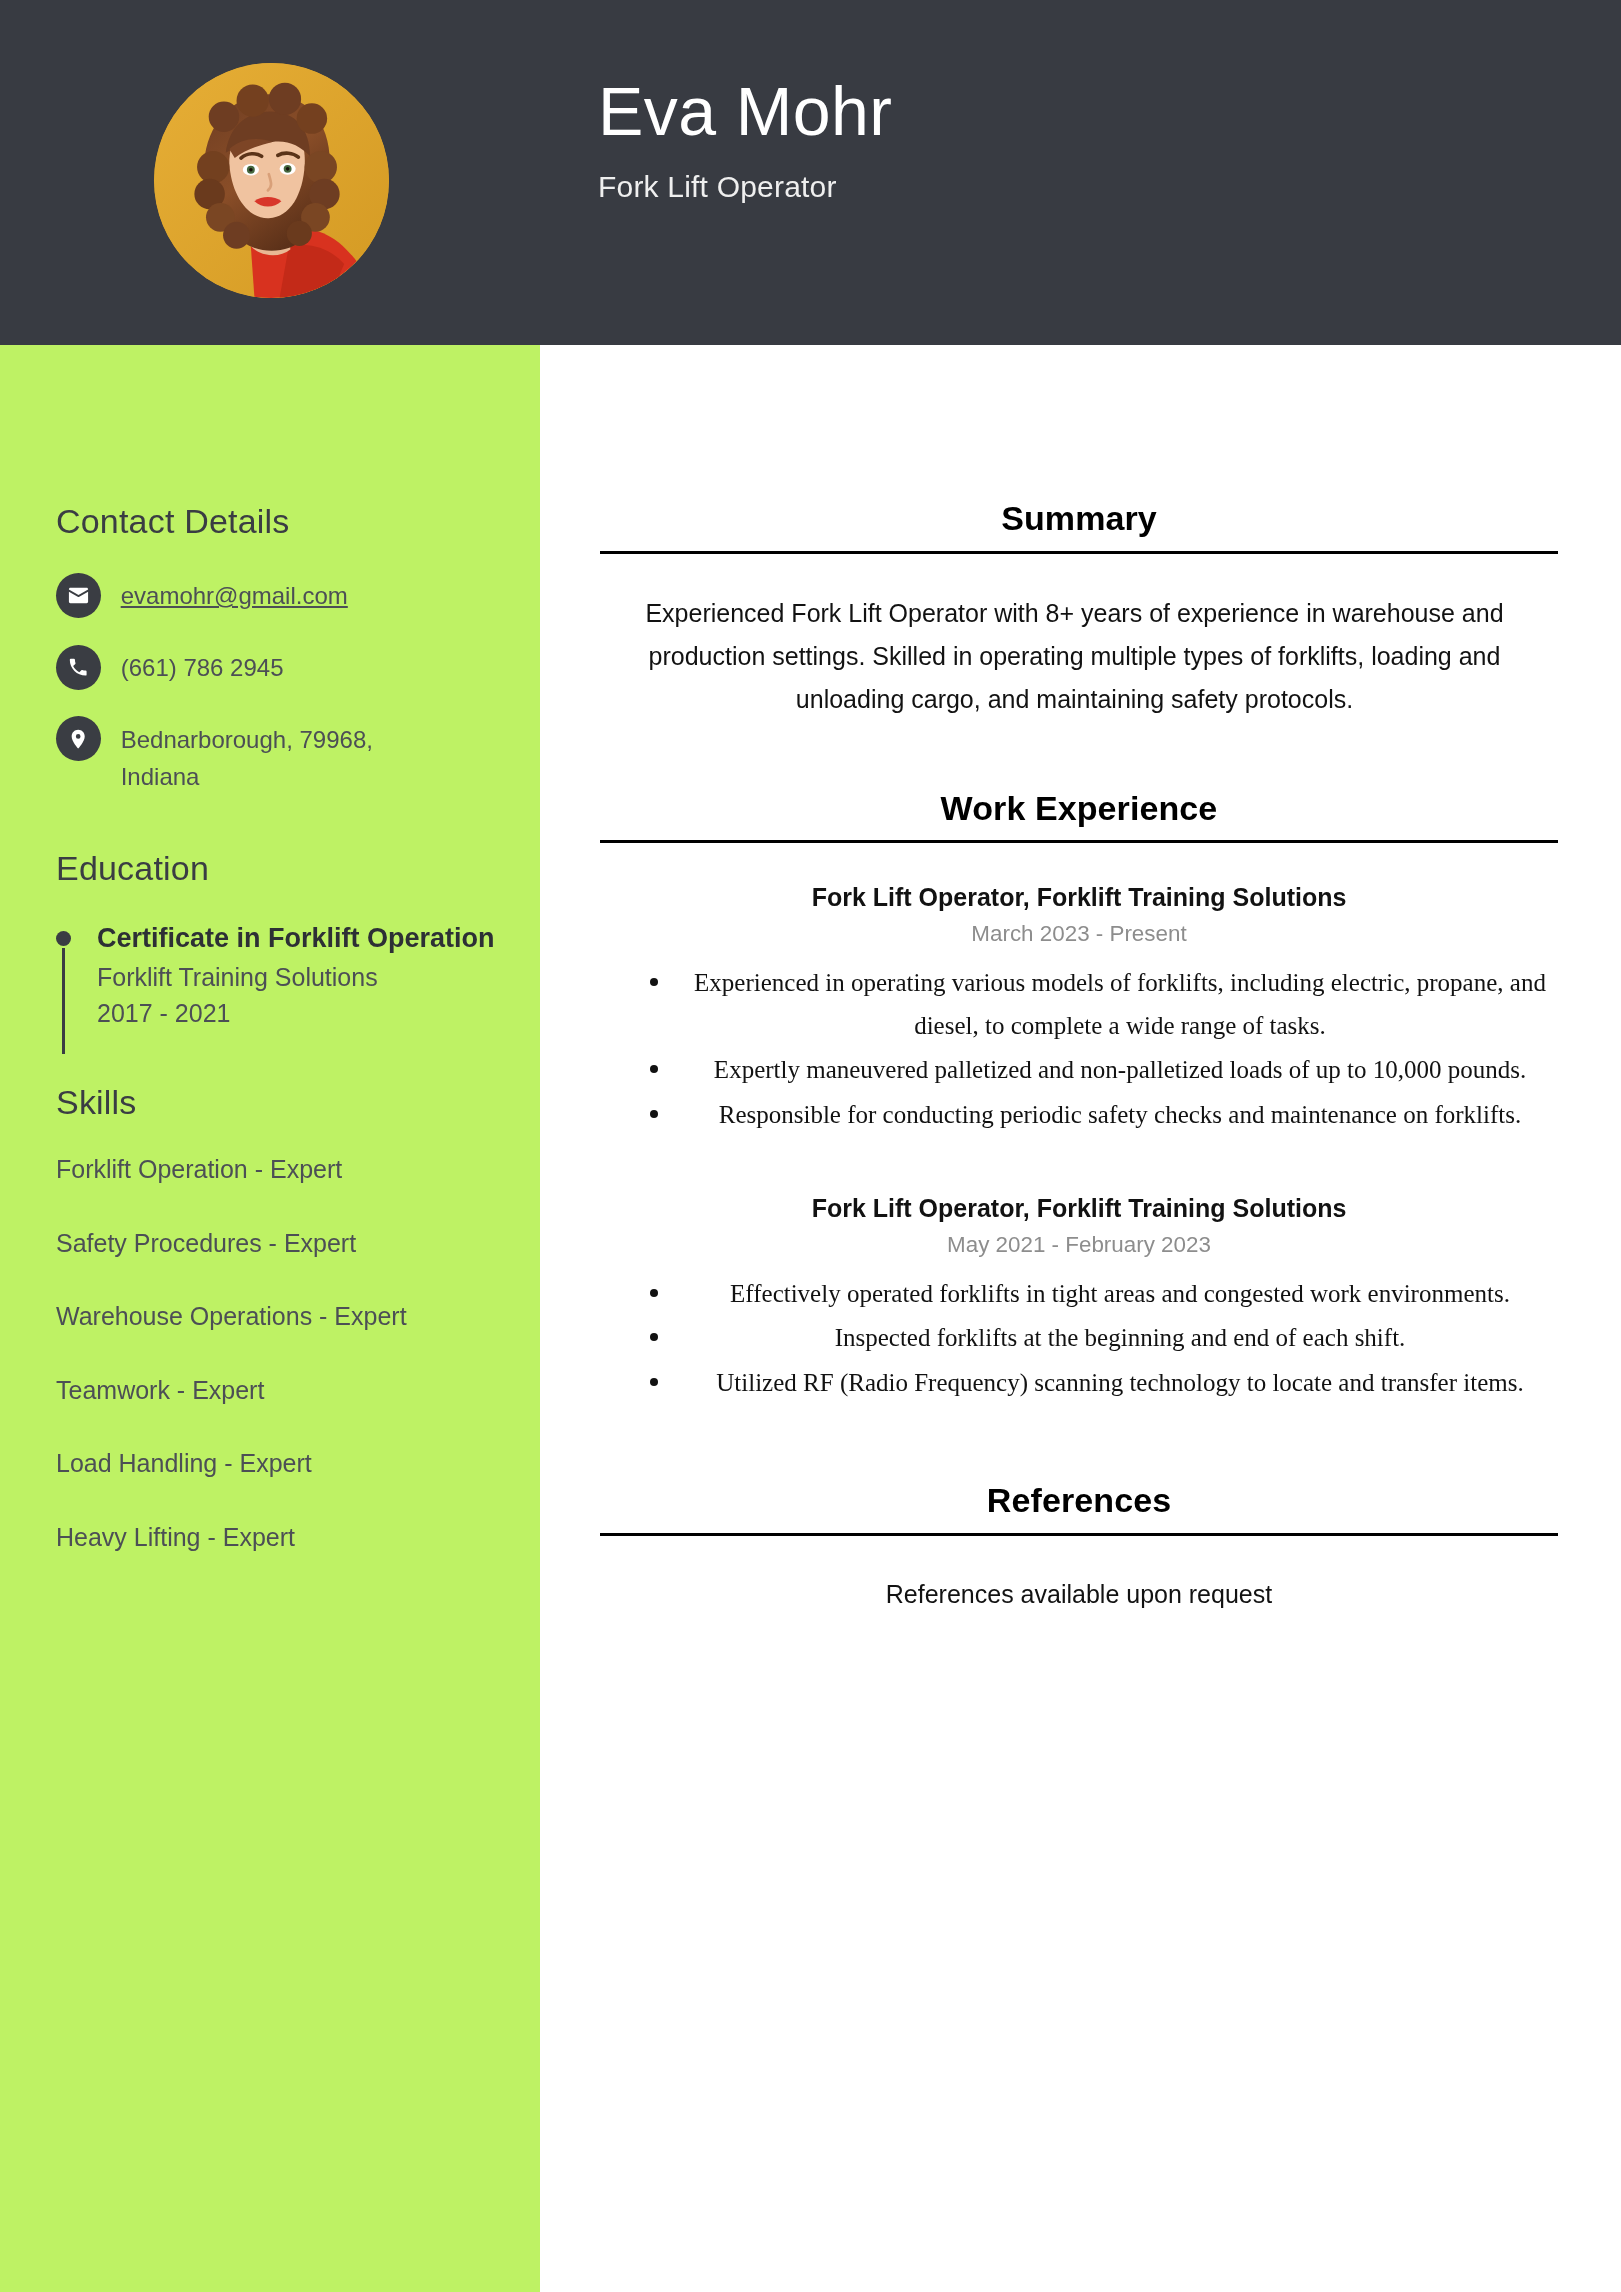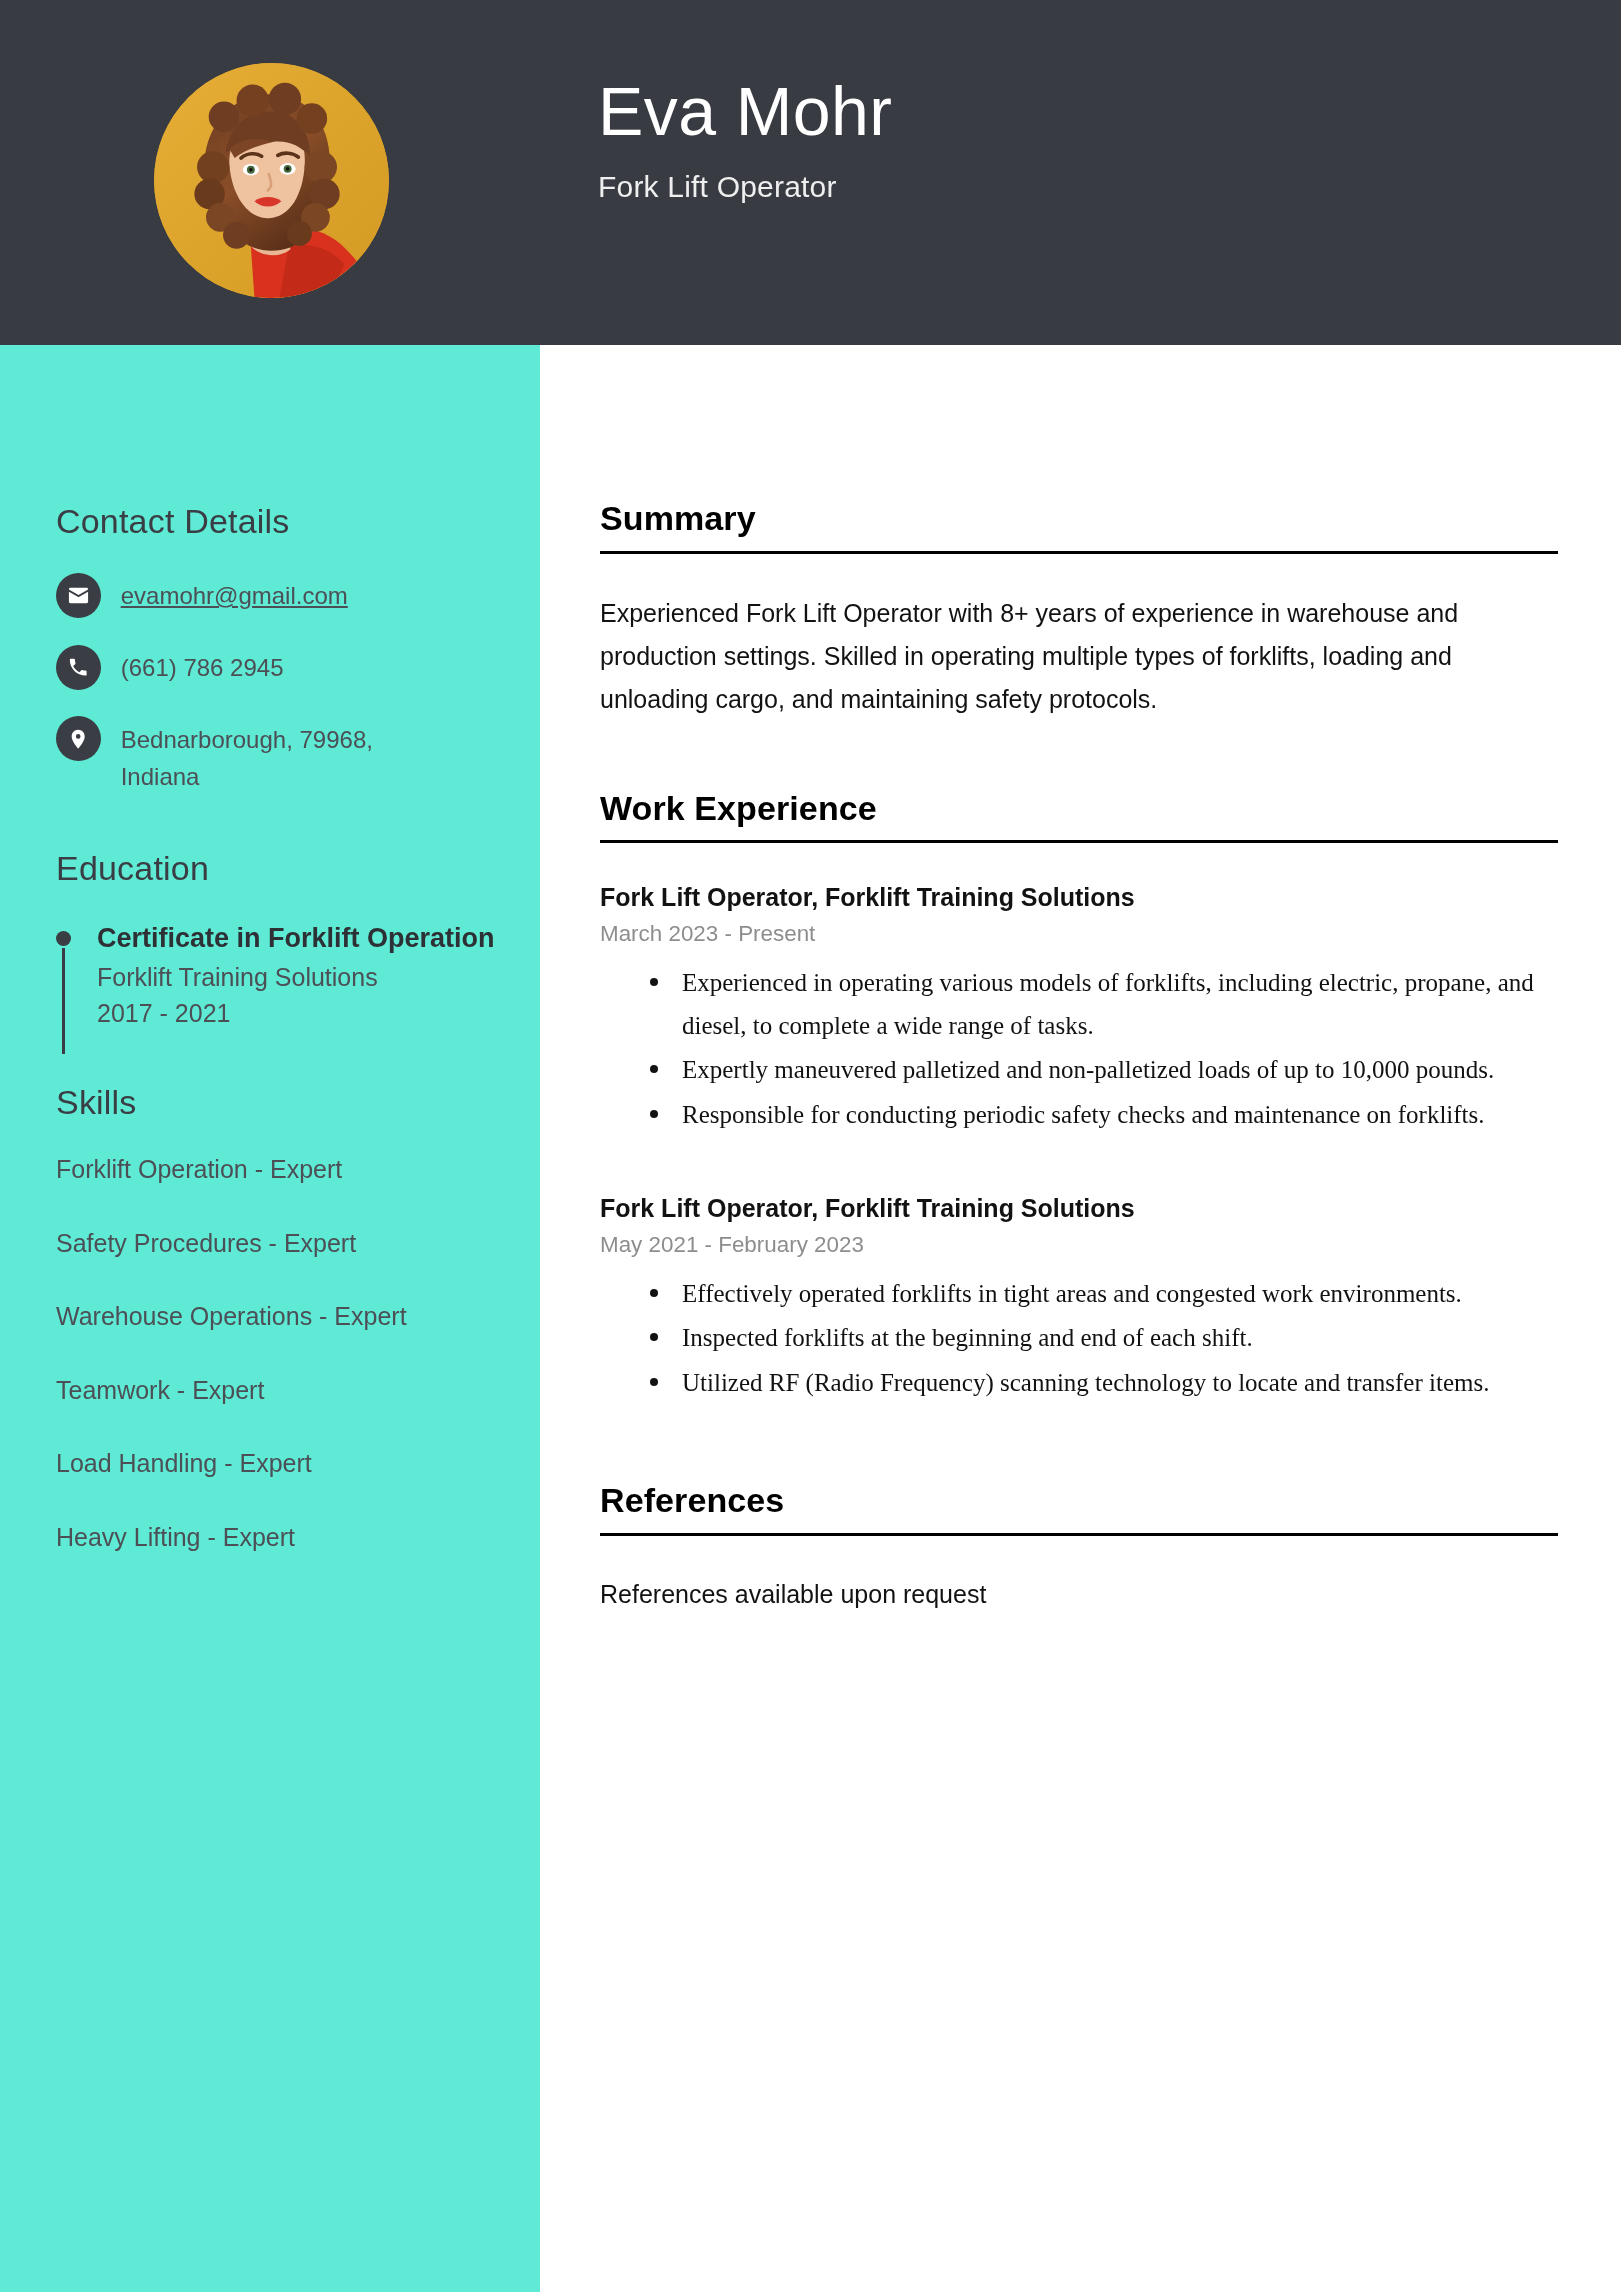--- a/index.html
+++ b/index.html
@@ -59,21 +59,21 @@
     letter-spacing: 0.2px;
   }
 
   
   .sidebar {
     position: absolute;
     left: 0;
     top: 345px;
     width: 540px;
     height: 1948px;
-    background: #5eead4;
+    background: #bef264;
   }
   .sidebar-body { padding: 157px 36px 0 56px; }
 
   .side-heading {
     font-size: 34px;
     font-weight: 400;
     color: #3a3d43;
     letter-spacing: 0.2px;
     margin-bottom: 30px;
   }
@@ -156,21 +156,21 @@
   
   .main {
     position: absolute;
     left: 540px;
     top: 345px;
     width: 1081px;
     height: 1948px;
     background: #ffffff;
     padding: 154px 63px 0 60px;
   }
-  .sec { margin-bottom: 0; }
+  .sec { margin-bottom: 0; text-align: center; }
   .sec-title {
     font-size: 34px;
     font-weight: 700;
     color: #000000;
     letter-spacing: 0.1px;
     padding-bottom: 12.5px;
     border-bottom: 3.6px solid #000000;
     width: 958px;
   }
   .sec-body { padding-top: 38px; }

